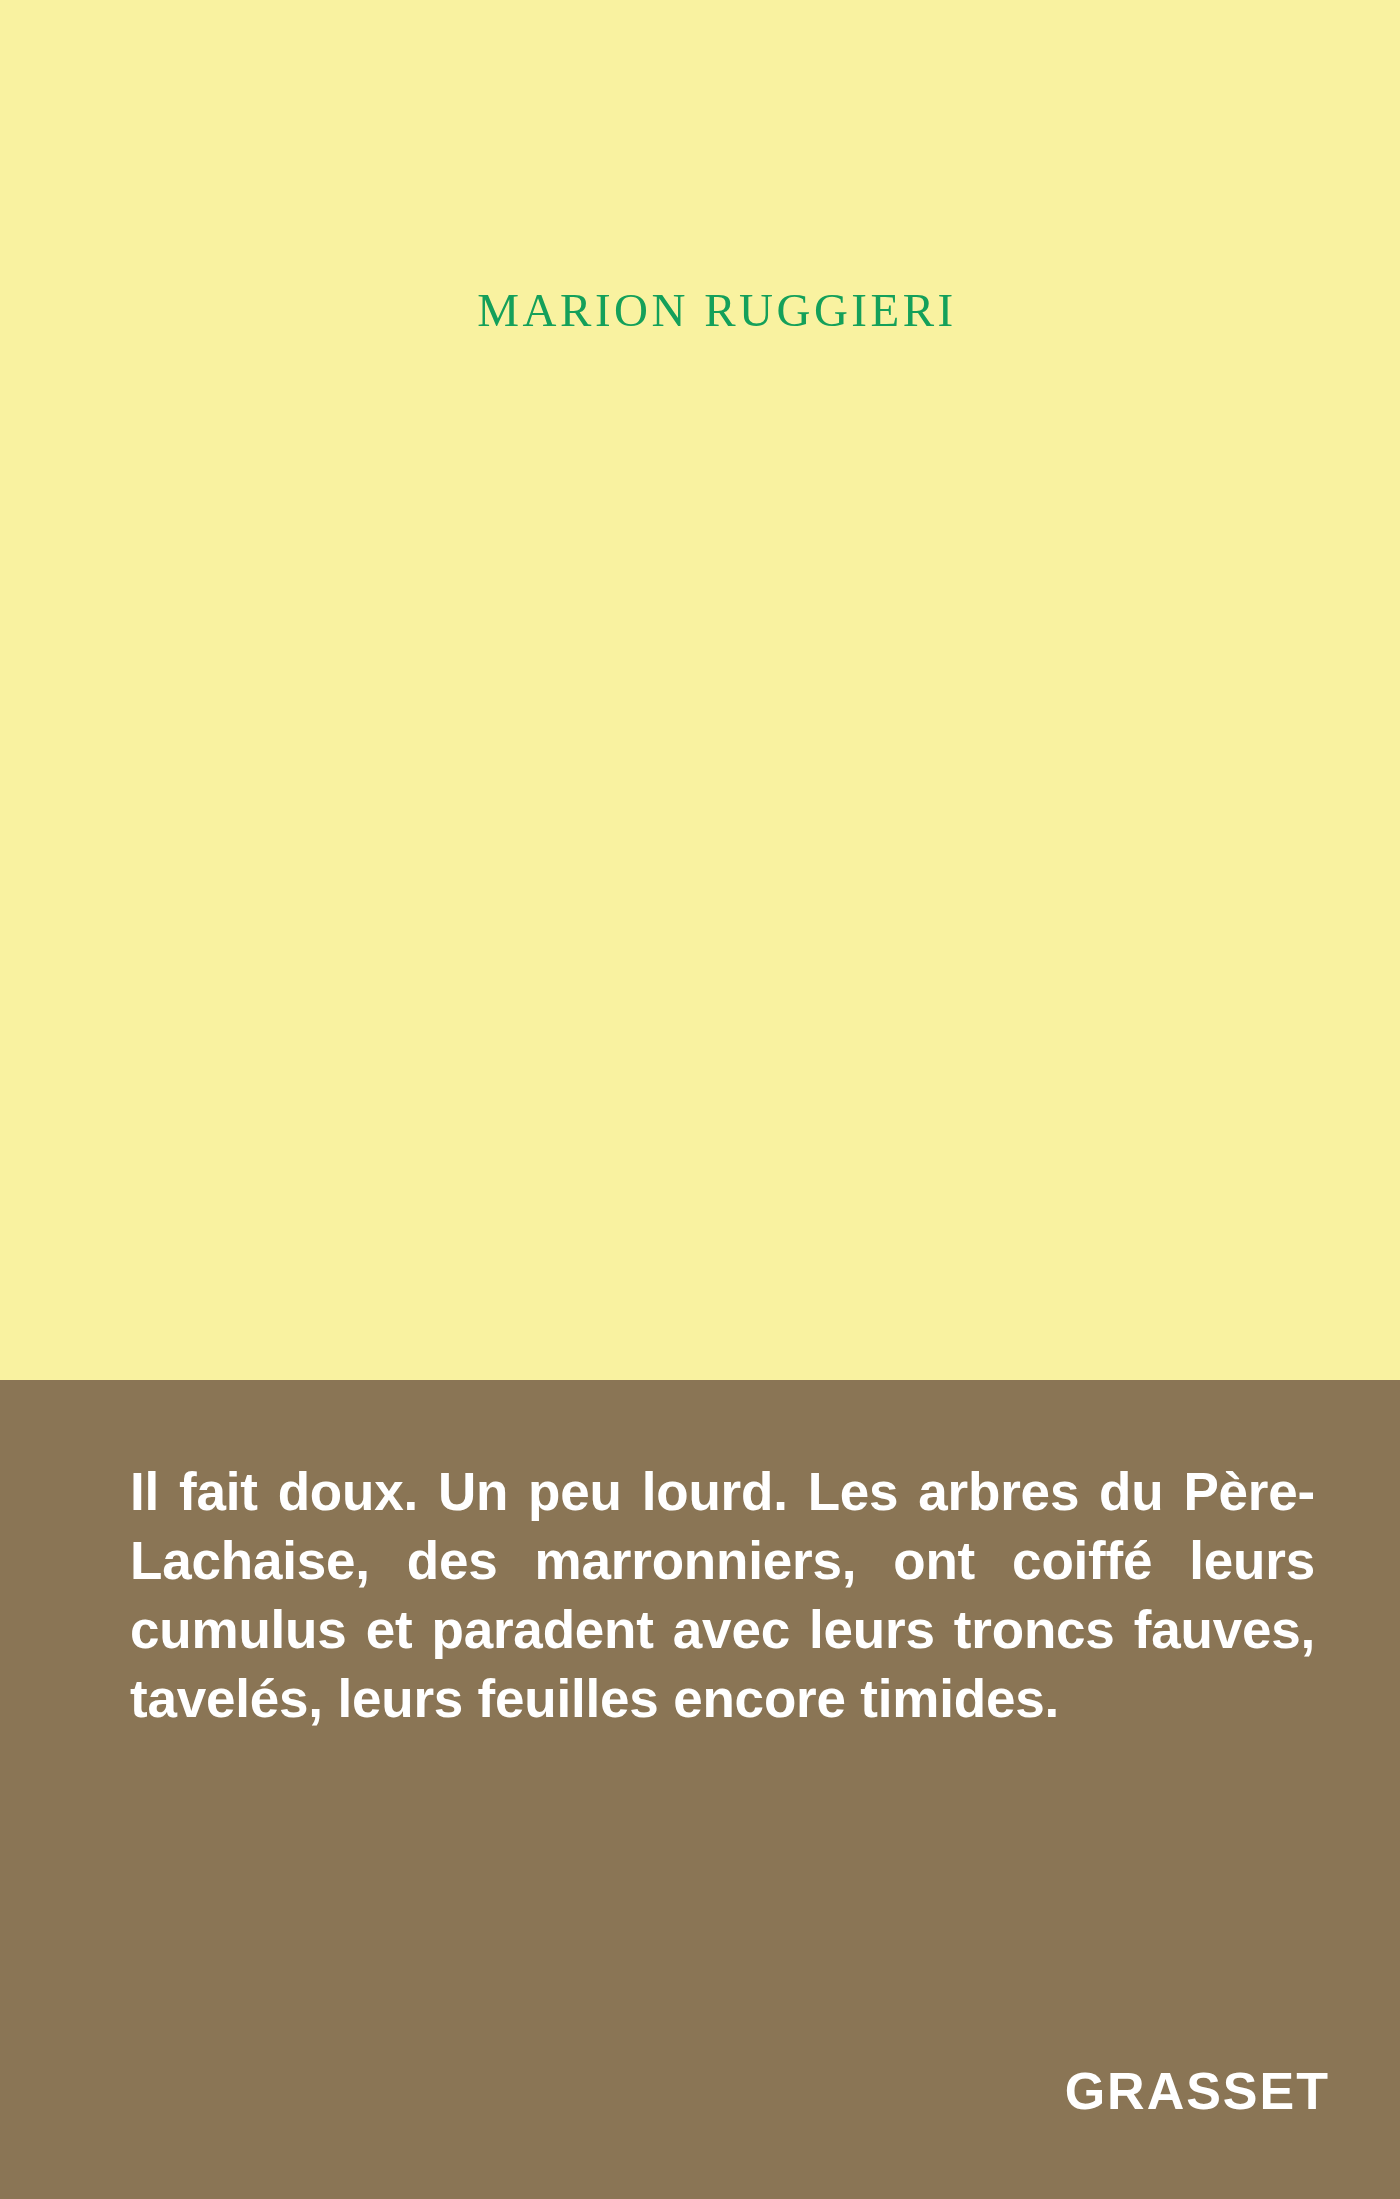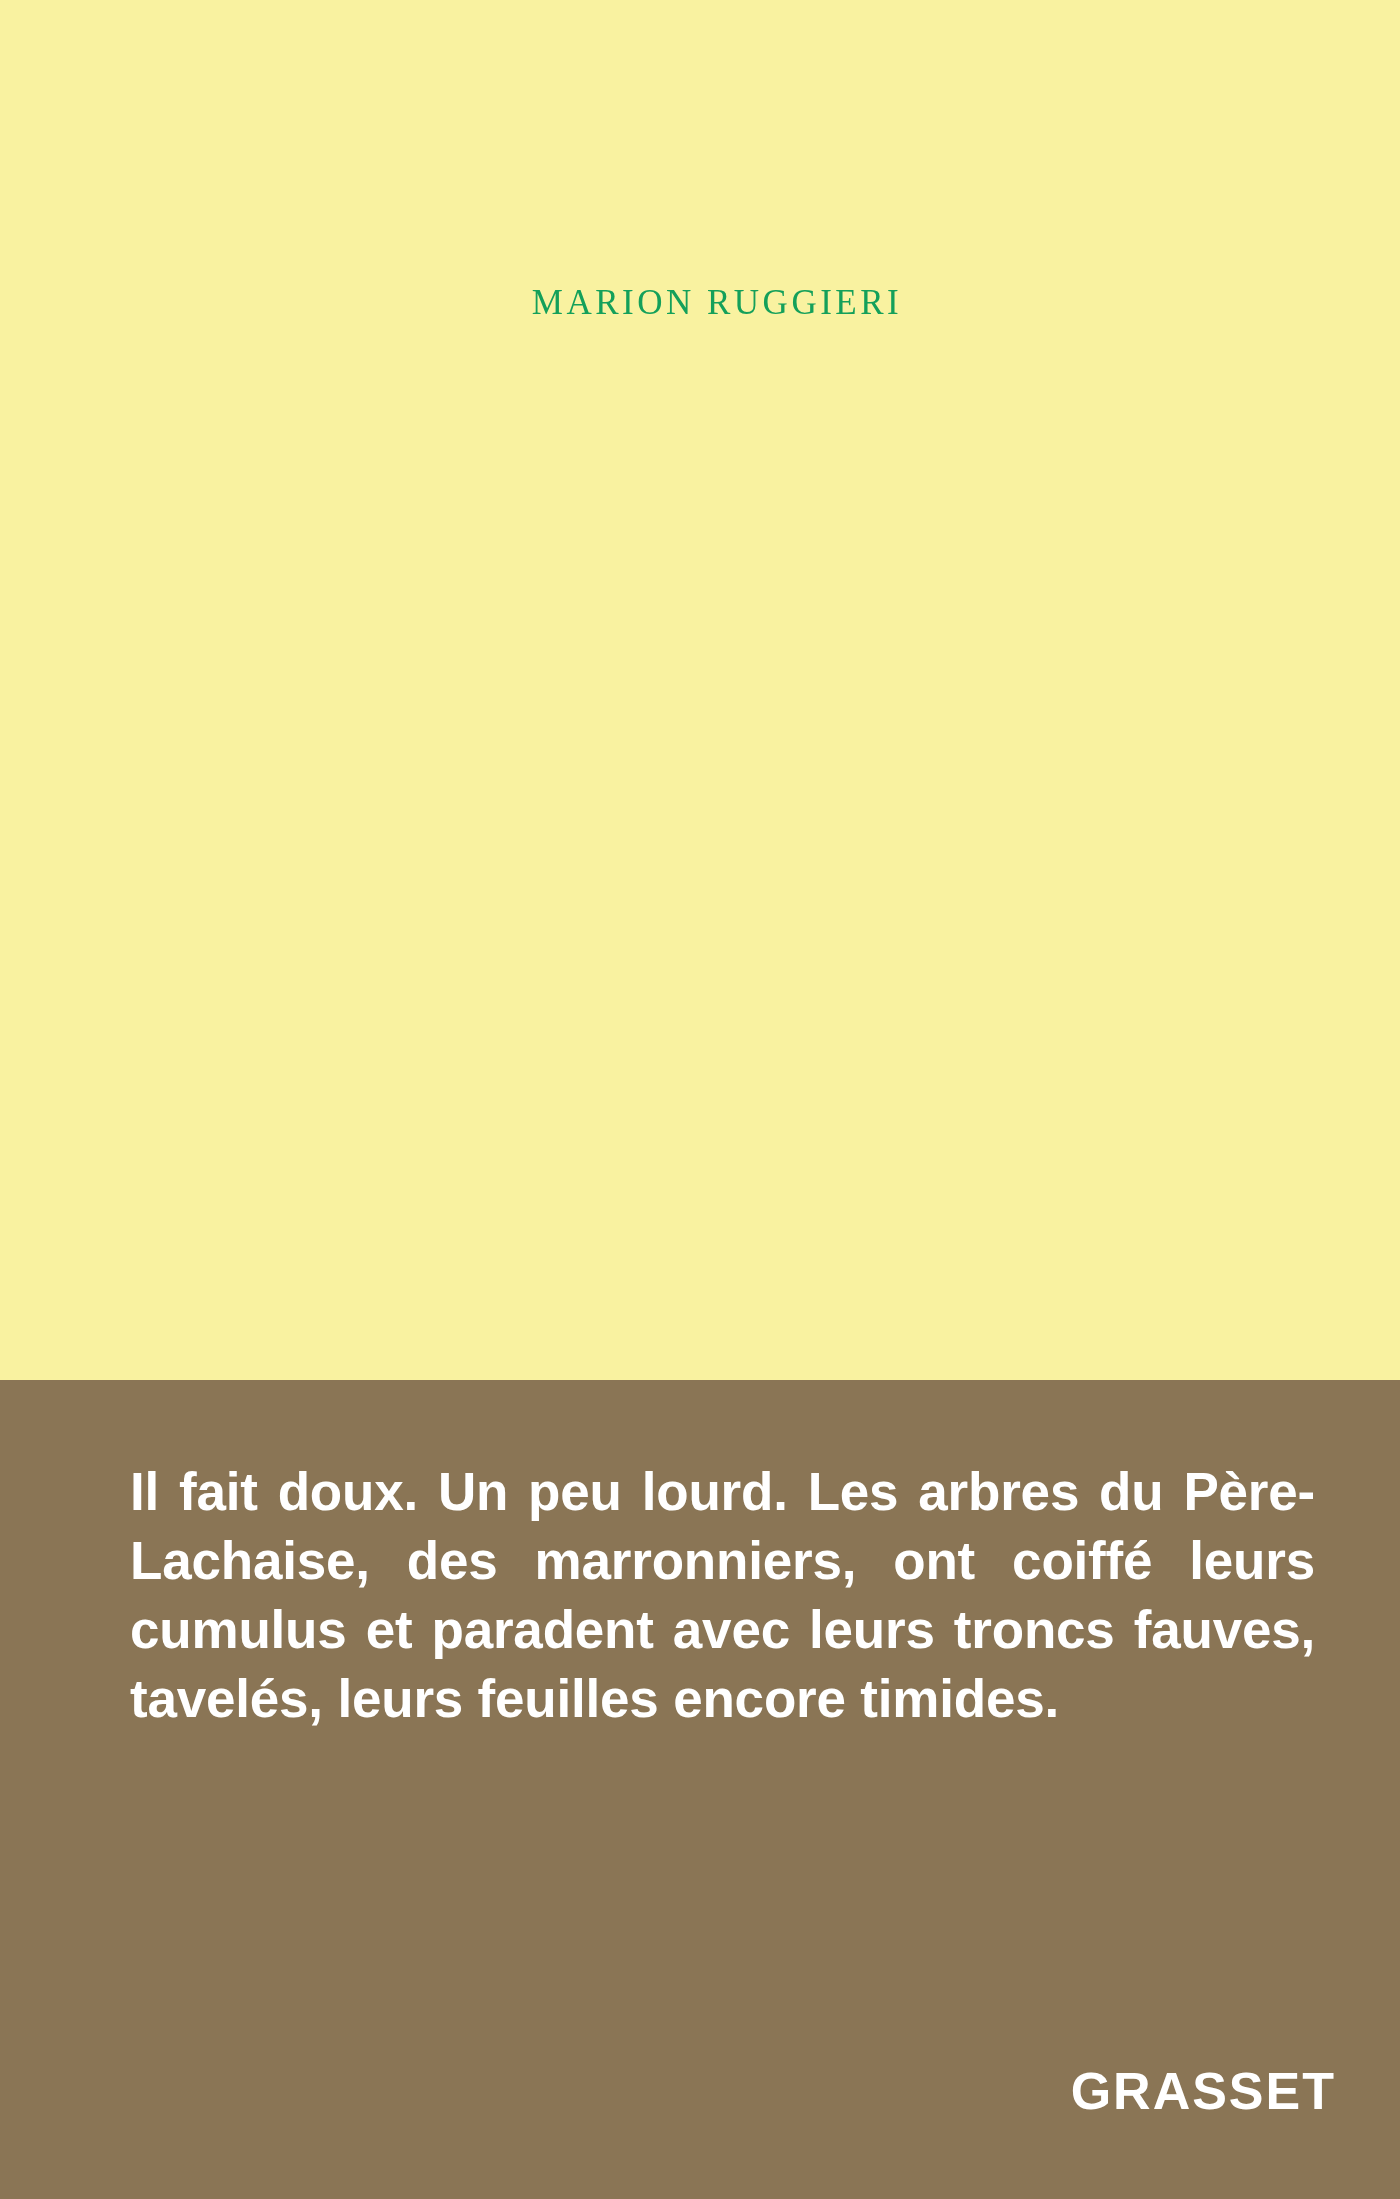--- a/index.html
+++ b/index.html
@@ -28,21 +28,21 @@
   }
   .author {
     position: absolute;
     left: 0;
     top: 283px;
     width: 1400px;
     text-align: center;
     padding-left: 34px;
     box-sizing: border-box;
     font-family: "Liberation Serif", serif;
-    font-size: 35px;
+    font-size: 47px;
     letter-spacing: 3.5px;
     color: #14a05a;
     font-weight: 400;
   }
   .title-block {
     position: absolute;
     left: 0;
     top: 600px;
     width: 1400px;
     text-align: center;
@@ -92,21 +92,21 @@
     letter-spacing: -0.2px;
   }
   .blurb p {
     margin: 0;
   }
   .blurb p.last {
     text-align: left;
   }
   .publisher {
     position: absolute;
-    right: 112px;
+    right: 118px;
     bottom: 78px;
     color: #ffffff;
     font-family: "Liberation Sans", sans-serif;
     font-weight: bold;
     font-size: 52px;
     letter-spacing: 2px;
   }
 </style>
 </head>
 <body>

